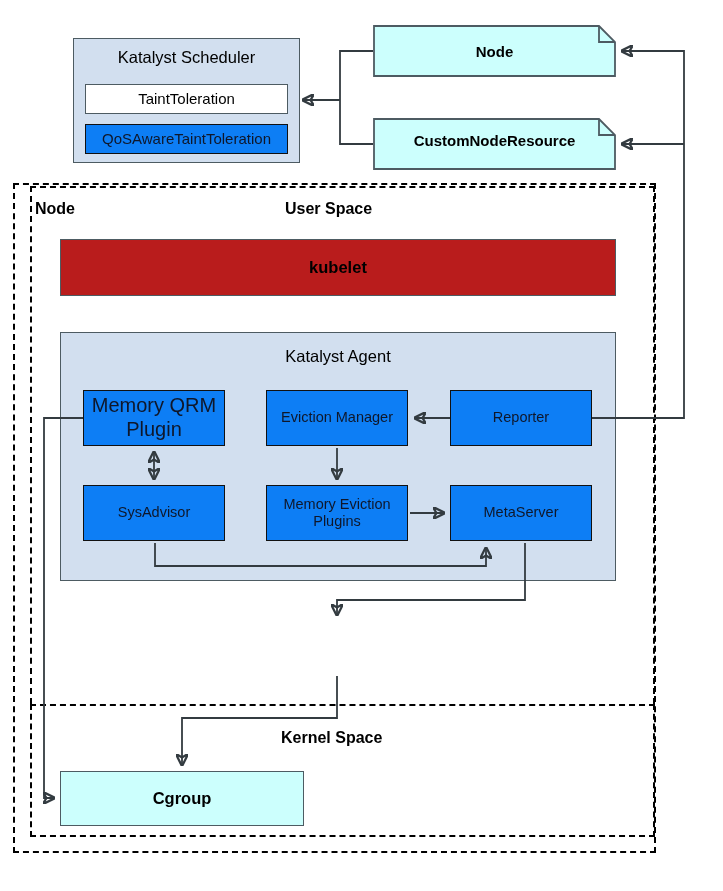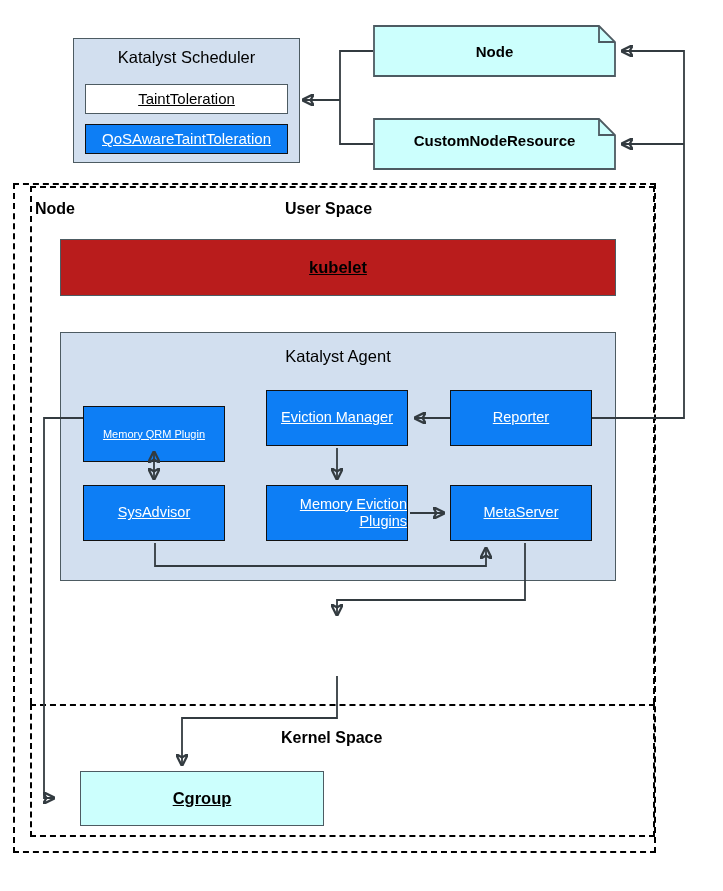--- a/index.html
+++ b/index.html
@@ -17,28 +17,27 @@
     background: #ffffff;
     overflow: hidden;
   }
   .box {
     position: absolute;
     box-sizing: border-box;
     border: 1.6px solid #4d5b62;
     display: flex;
     align-items: center;
     justify-content: center;
-    text-align: right;
+    text-align: center;
     line-height: 1.18;
     color: #000000;
-    text-decoration: underline;
   }
   .fill-lightblue { background: #b91c1c; }
-  .fill-cyan      { background: #ccfffd; margin-left: 20px; }
-  .fill-blue      { background: #0d7ef5; color: #ffffff; border-color: #111111; }
+  .fill-cyan      { background: #ccfffd; }
+  .fill-blue      { background: #0d7ef5; color: #0f172a; border-color: #111111; }
   .fill-white     { background: #ffffff; }
 
   .b-bold   { font-weight: bold; }
   .b-normal { font-weight: normal; }
 
   
   .group {
     position: absolute;
     box-sizing: border-box;
     border: 1.6px solid #4d5b62;
@@ -134,21 +133,21 @@
   <div class="plainlabel" style="left:281px; top:729px; font-size:16px;">Kernel Space</div>
 
   <div class="box fill-lightblue b-bold" style="left:60px; top:239px; width:556px; height:57px; font-size:16.5px;">
     <span>kubelet</span>
   </div>
 
   <div class="group" style="left:60px; top:332px; width:556px; height:249px;">
     <div class="group-title" style="top:14px; font-size:16.5px;">Katalyst Agent</div>
   </div>
 
-  <div class="box fill-blue b-normal" style="left:83px; top:390px; width:142px; height:56px; font-size:11px;margin-top:16px;">
+  <div class="box fill-blue b-normal" style="left:83px; top:390px; width:142px; height:56px; font-size:20px;">
     <span>Memory QRM Plugin</span>
   </div>
   <div class="box fill-blue b-normal" style="left:450px; top:390px; width:142px; height:56px; font-size:14.5px;">
     <span>Reporter</span>
   </div>
   <div class="box fill-blue b-normal" style="left:266px; top:390px; width:142px; height:56px; font-size:14.5px;">
     <span>Eviction Manager</span>
   </div>
   <div class="box fill-blue b-normal" style="left:83px; top:485px; width:142px; height:56px; font-size:14.5px;">
     <span>SysAdvisor</span>

